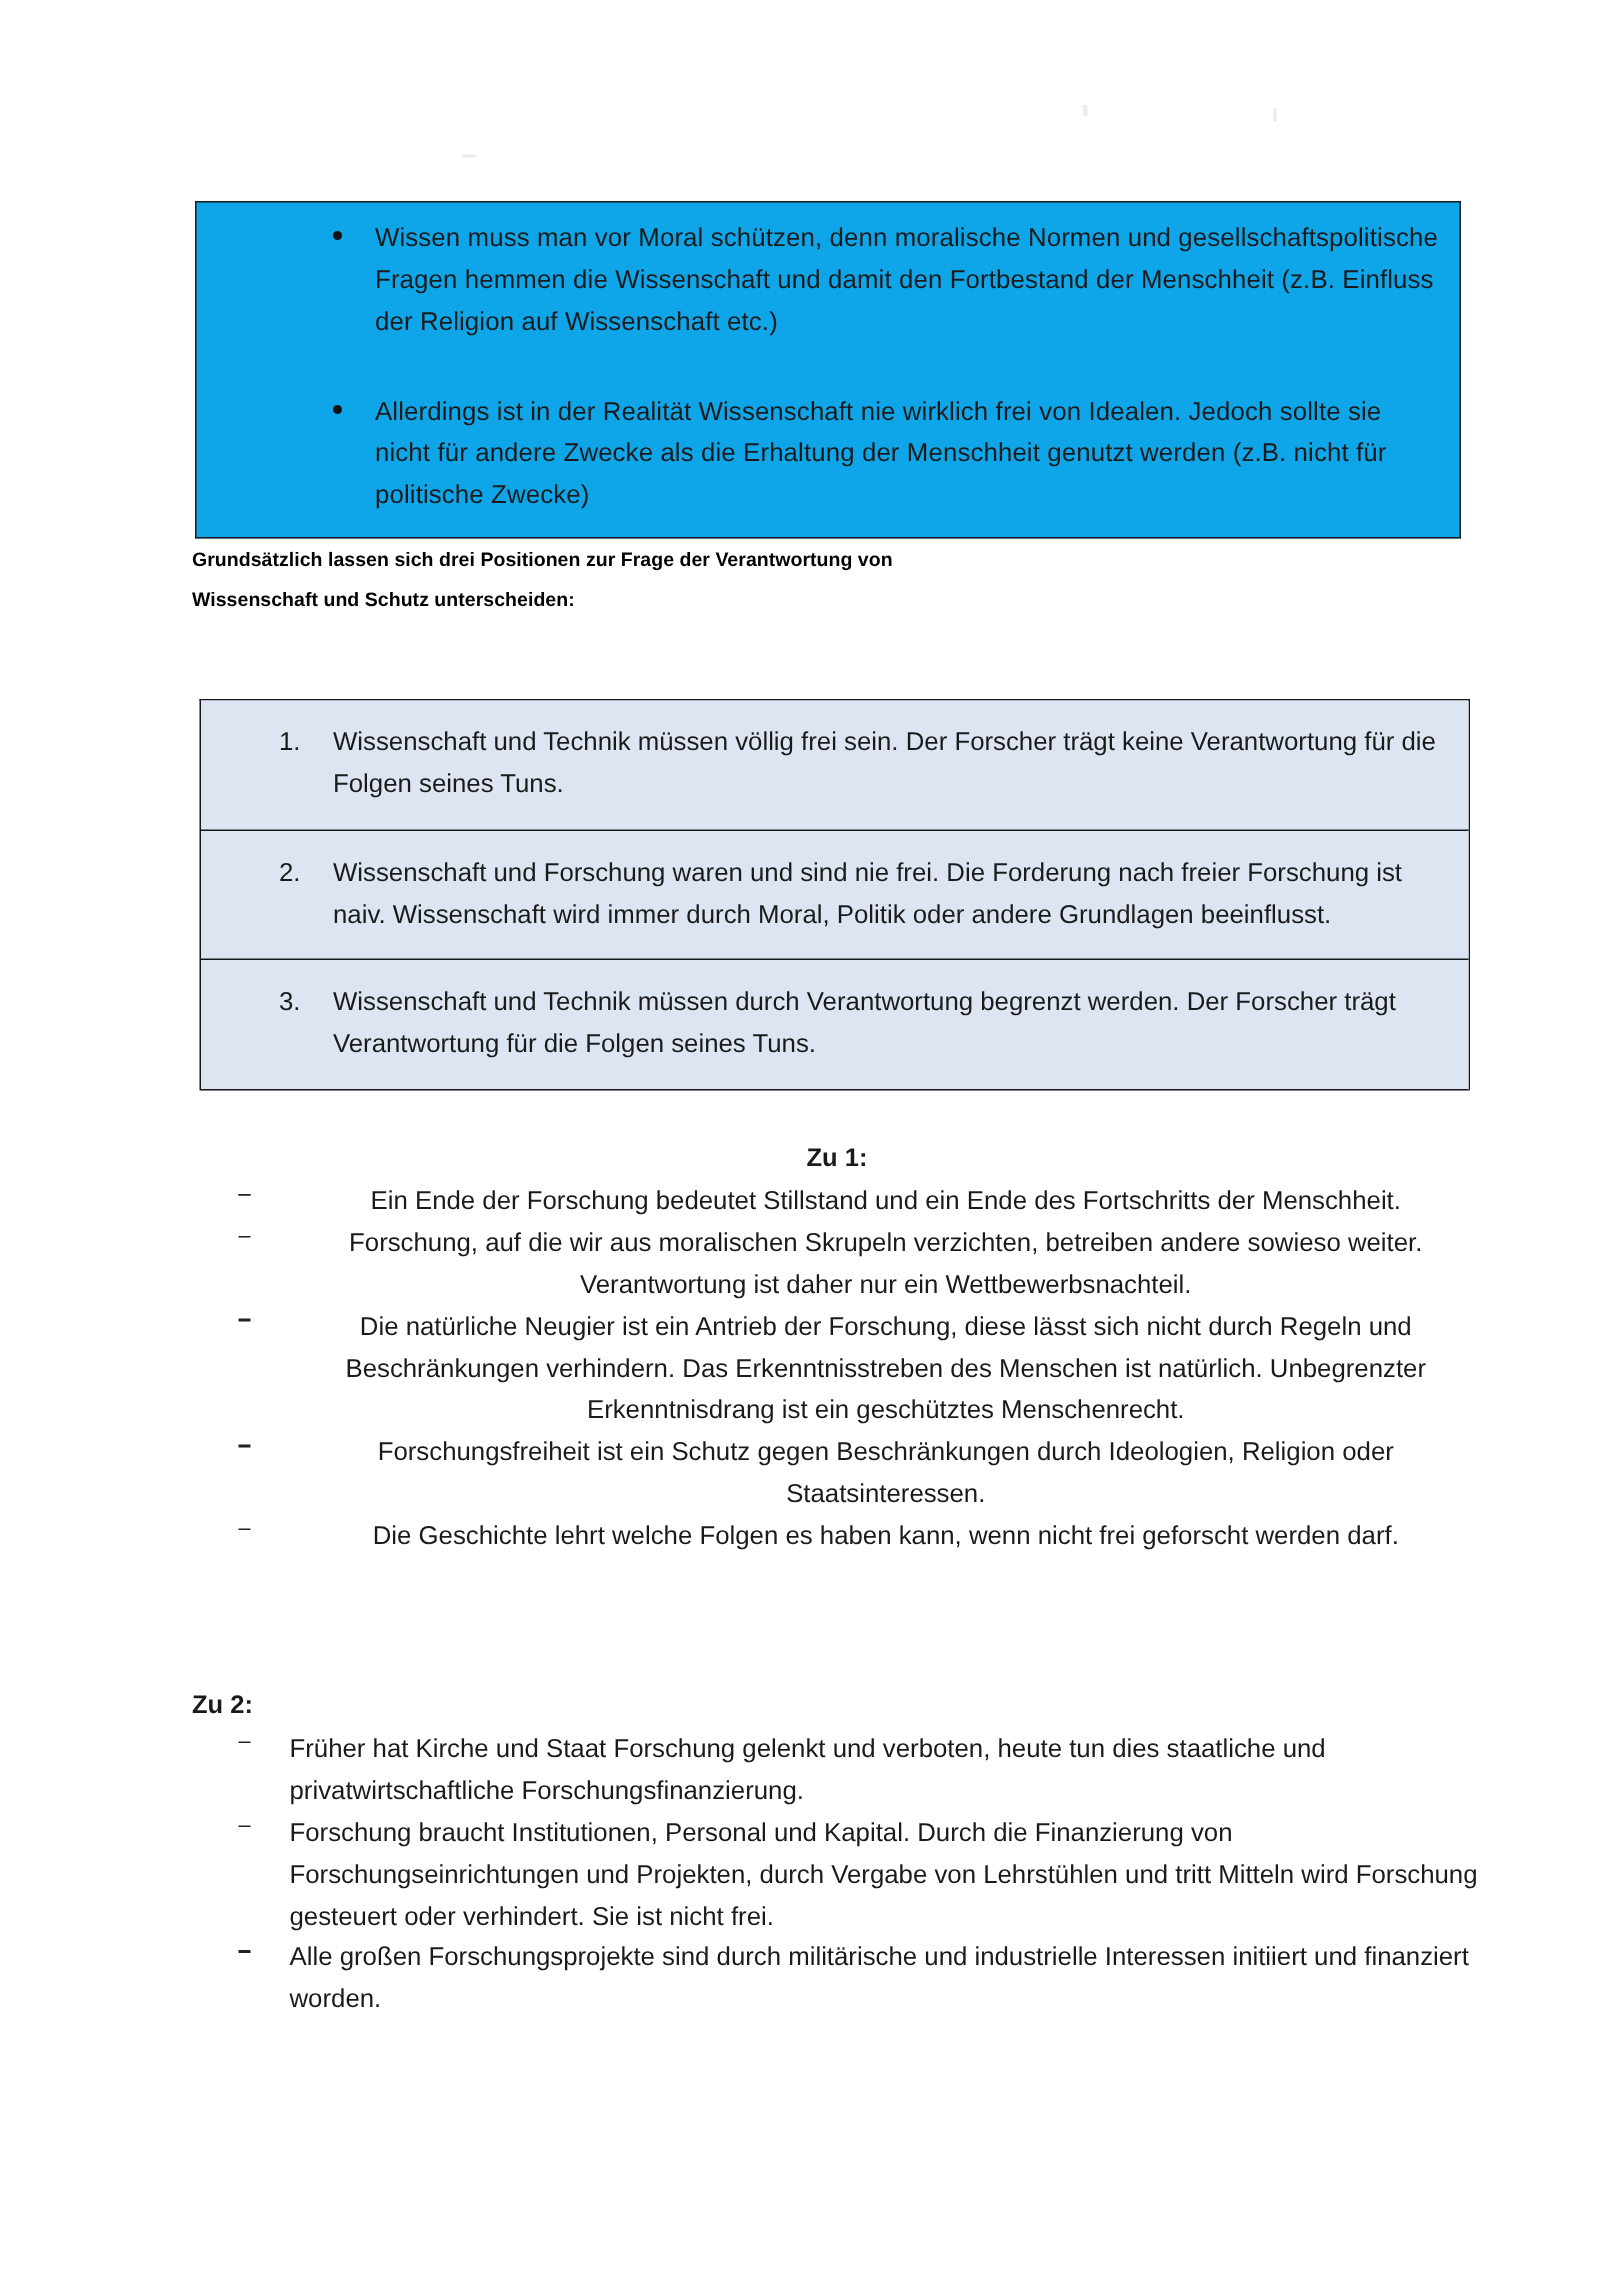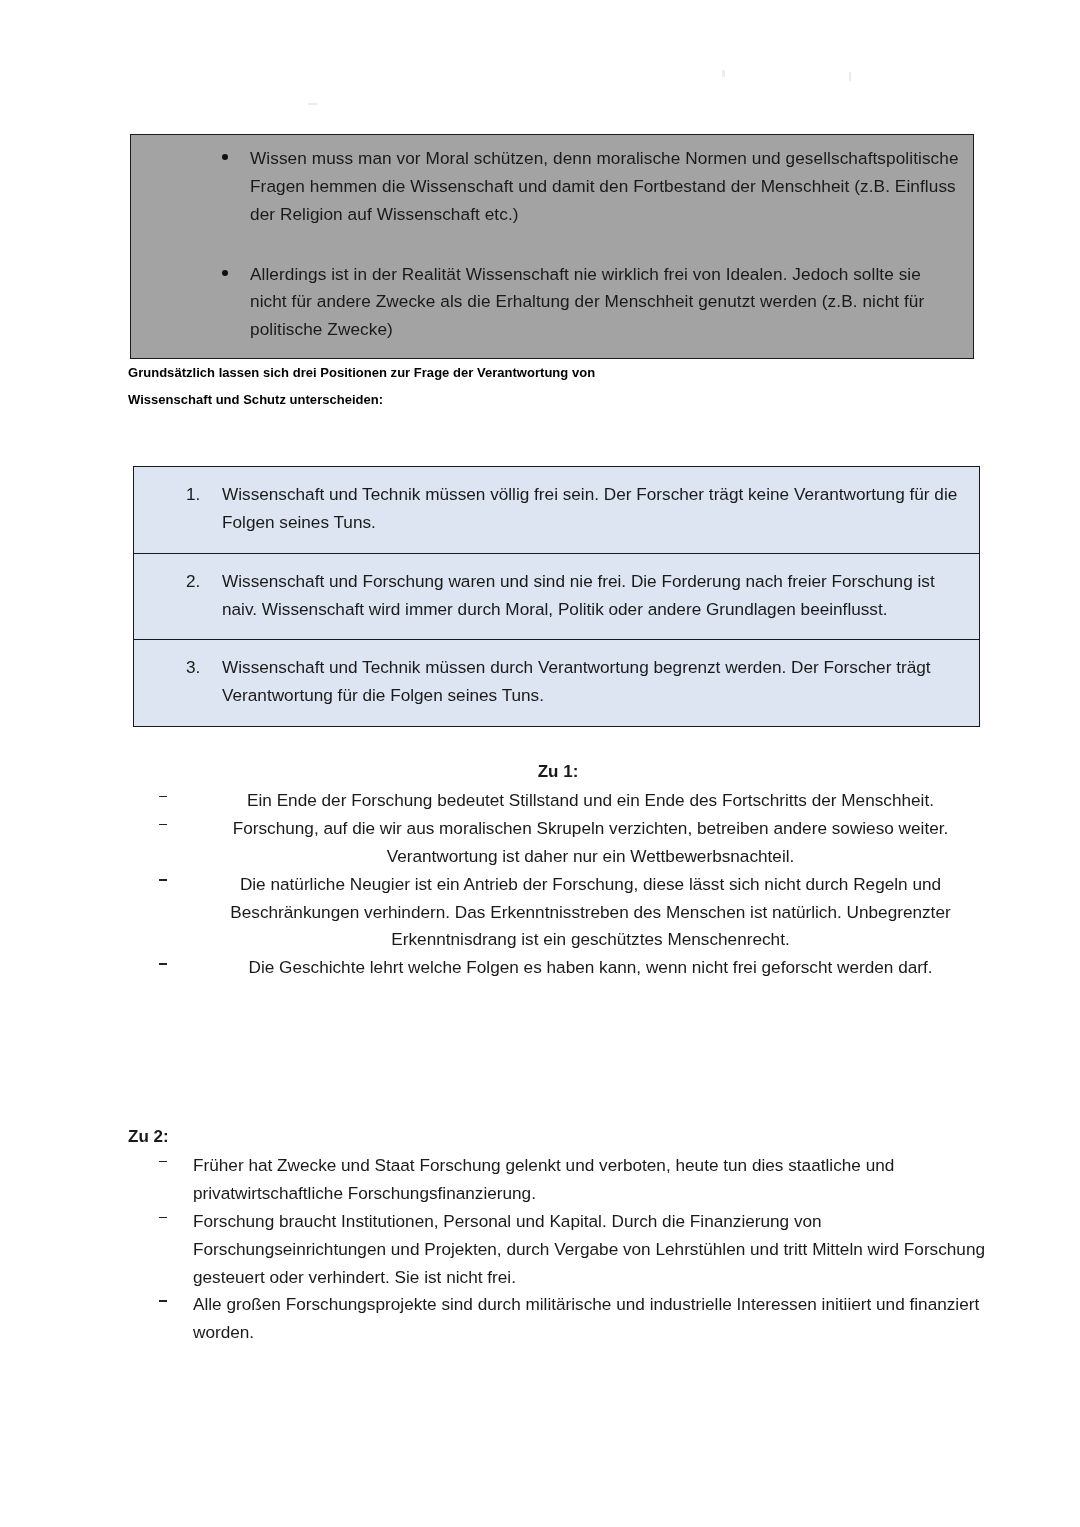--- a/index.html
+++ b/index.html
@@ -32,21 +32,21 @@
   .speckle.s2 { left: 722px; top: 70px;  width: 3px;  height: 7px; opacity:.45; }
   .speckle.s3 { left: 849px; top: 72px;  width: 2px;  height: 9px; opacity:.5; }
 
   
   .outline-box {
     position: absolute;
     left: 130px;
     top: 134px;
     width: 844px;
     border: 1.6px solid #1b1b1b;
-    background: #a3a3a3;
+    background: #0ea5e9;
     box-sizing: border-box;
     padding: 10px 14px 14px 14px;
   }
 
   ul.bullets {
     margin: 0;
     padding: 0;
     list-style: none;
   }
   ul.bullets > li {
@@ -206,31 +206,35 @@
       <li>
         <span class="dash"></span>
         <span>Forschung, auf die wir aus moralischen Skrupeln verzichten, betreiben andere sowieso weiter. Verantwortung ist daher nur ein Wettbewerbsnachteil.</span>
       </li>
       <li>
         <span class="dash"></span>
         <span>Die natürliche Neugier ist ein Antrieb der Forschung, diese lässt sich nicht durch Regeln und Beschränkungen verhindern. Das Erkenntnisstreben des Menschen ist natürlich. Unbegrenzter Erkenntnisdrang ist ein geschütztes Menschenrecht.</span>
       </li>
       <li>
         <span class="dash"></span>
+        <span>Forschungsfreiheit ist ein Schutz gegen Beschränkungen durch Ideologien, Religion oder Staatsinteressen.</span>
+      </li>
+      <li>
+        <span class="dash"></span>
         <span>Die Geschichte lehrt welche Folgen es haben kann, wenn nicht frei geforscht werden darf.</span>
       </li>
     </ul>
   </div>
 
   <div class="section sec-zu2">
     <p class="section-title">Zu 2:</p>
     <ul class="dashes">
       <li>
         <span class="dash"></span>
-        <span>Früher hat Zwecke und Staat Forschung gelenkt und verboten, heute tun dies staatliche und privatwirtschaftliche Forschungsfinanzierung.</span>
+        <span>Früher hat Kirche und Staat Forschung gelenkt und verboten, heute tun dies staatliche und privatwirtschaftliche Forschungsfinanzierung.</span>
       </li>
       <li>
         <span class="dash"></span>
         <span>Forschung braucht Institutionen, Personal und Kapital. Durch die Finanzierung von Forschungseinrichtungen und Projekten, durch Vergabe von Lehrstühlen und tritt Mitteln wird Forschung gesteuert oder verhindert. Sie ist nicht frei.</span>
       </li>
       <li>
         <span class="dash"></span>
         <span>Alle großen Forschungsprojekte sind durch militärische und industrielle Interessen initiiert und finanziert worden.</span>
       </li>
     </ul>

